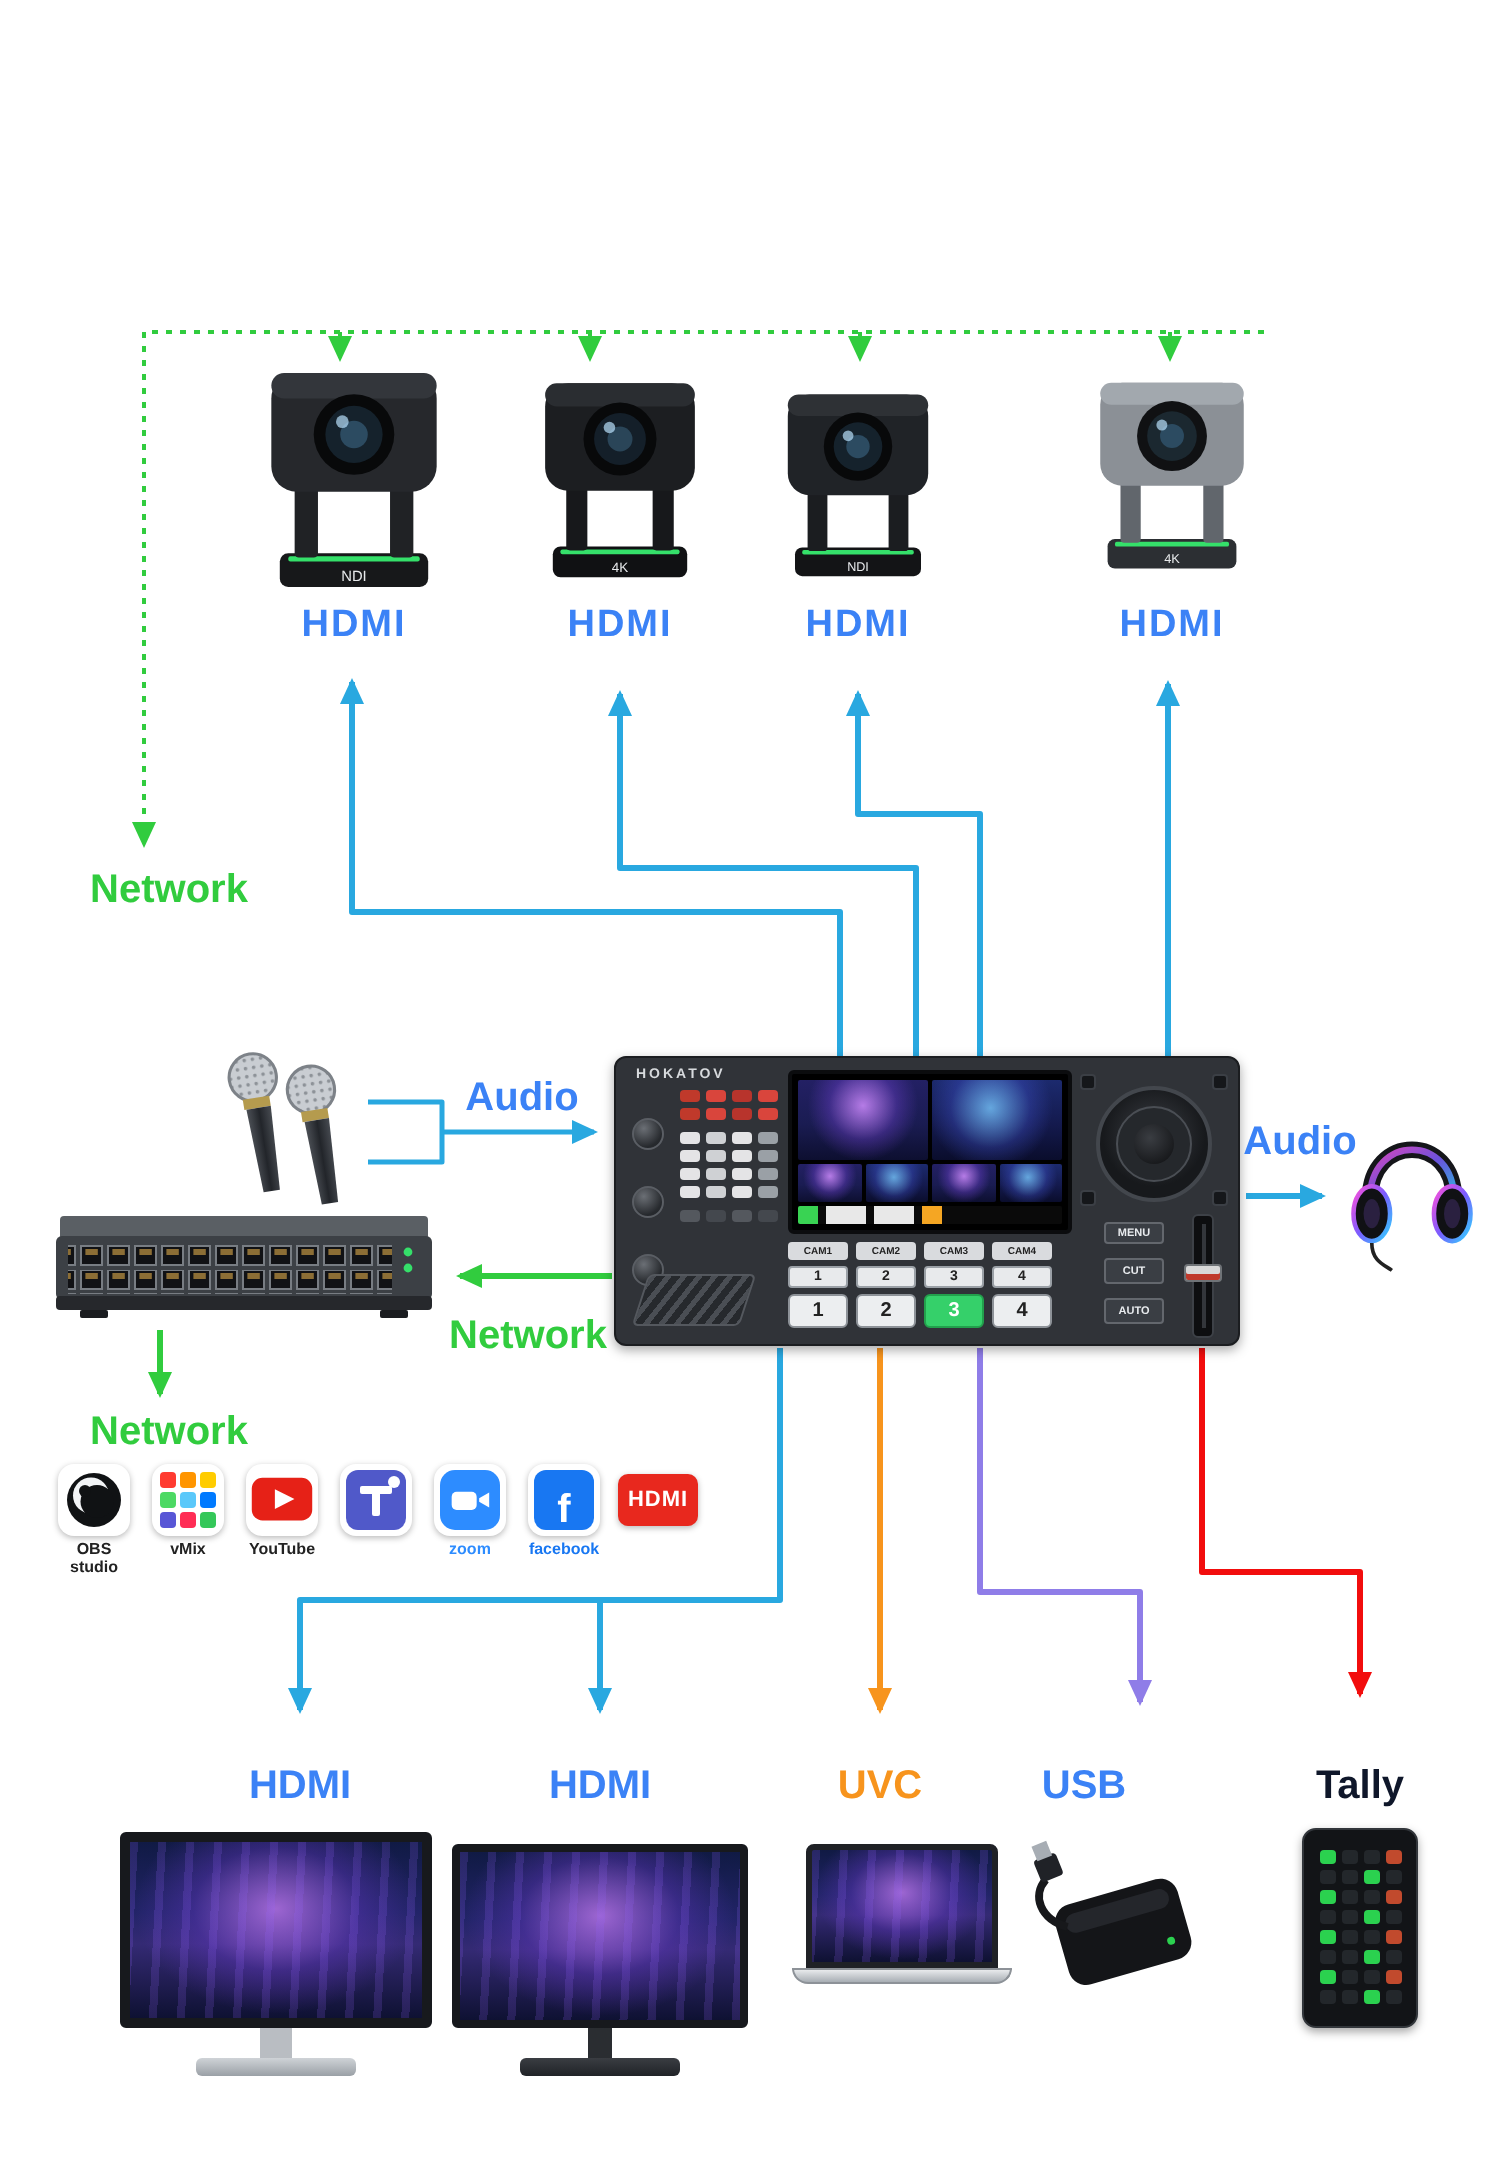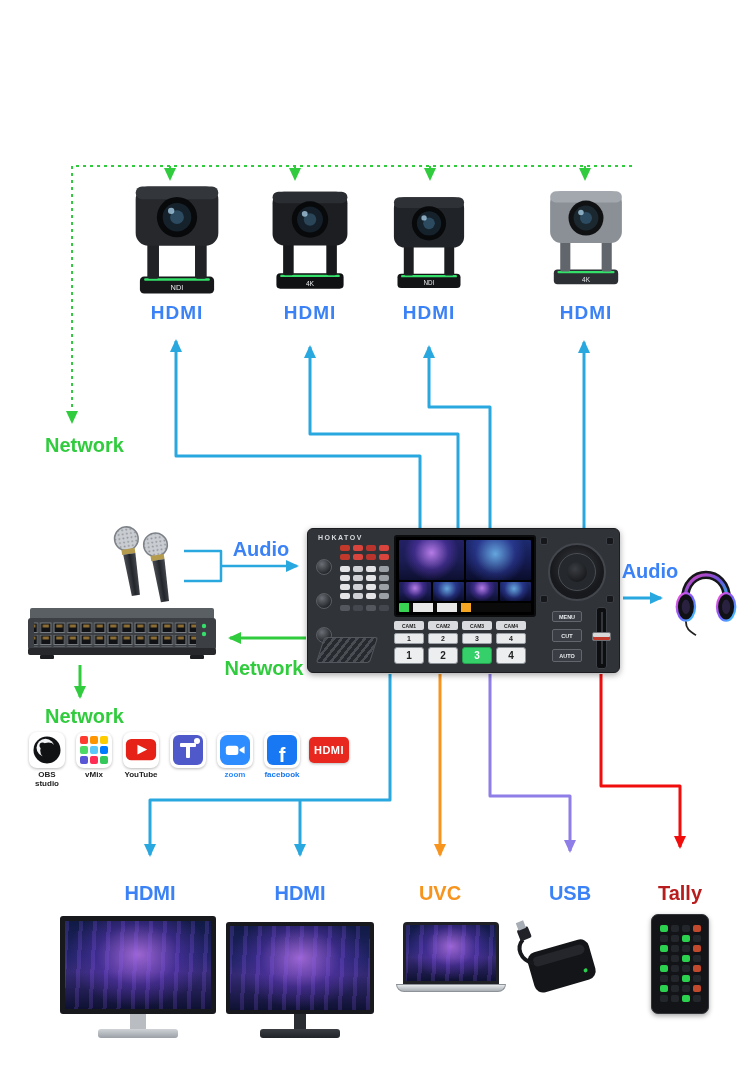--- a/index.html
+++ b/index.html
@@ -6,21 +6,21 @@
   html,body{background:#fff}
   body{font-family:"Liberation Sans",sans-serif}
   .canvas{position:relative;width:750px;height:1086px;background:#fff;overflow:hidden}
   .title{position:absolute;top:52px;left:0;width:100%;text-align:center;font-size:31px;font-weight:700;color:#141414;letter-spacing:3px}
   .wires{position:absolute;left:0;top:0;z-index:1}
   .dev{position:absolute;z-index:2}
   .lbl{position:absolute;z-index:3;font-size:20px;font-weight:700;text-align:center;white-space:nowrap}
   .lbl-blue{color:#3b82f6}
   .lbl-green{color:#31cc3e}
   .lbl-orange{color:#f7941d}
-  .lbl-red{color:#b91c1c}
+  .lbl-red{color:#0f172a}
   .hdmi-top{font-size:19px;letter-spacing:1px}
 
   
   .controller{position:absolute;z-index:2;background:#303338;border:1px solid #1b1d20;border-radius:6px;box-shadow:0 2px 6px rgba(0,0,0,.35)}
   .brand{position:absolute;left:10px;top:5px;font-size:7px;letter-spacing:1.5px;color:#d7dadd;font-weight:700}
   .knob{position:absolute;width:16px;height:16px;border-radius:50%;border:1px solid #5a5e64;background:radial-gradient(circle at 35% 30%,#6b6f75,#26292d 70%)}
   .btngrid{position:absolute}
   .stripe-plate{position:absolute;left:12px;top:108px;width:54px;height:26px;transform:skewX(-18deg);background:repeating-linear-gradient(115deg,#4a4e54 0 3px,#26292d 3px 7px);border:1px solid #54585e;border-radius:3px}
   .screen{position:absolute;left:86px;top:6px;width:142px;height:82px;background:#000;border:2px solid #0b0c0e;border-radius:3px;padding:3px;display:flex;flex-direction:column;gap:2px}
   .pvrow{display:flex;gap:2px;height:42px}
@@ -414,21 +414,21 @@
       <div class="pf-cap cap-fb">facebook</div>
     </div>
     <div class="pf">
       <div class="live-badge">HDMI</div>
     </div>
   </div>
 
   <div class="lbl lbl-blue" style="left:105px;top:882px;width:90px">HDMI</div>
   <div class="lbl lbl-blue" style="left:255px;top:882px;width:90px">HDMI</div>
   <div class="lbl lbl-orange" style="left:400px;top:882px;width:80px">UVC</div>
-  <div class="lbl lbl-blue" style="left:530px;top:882px;width:80px">USB</div>
+  <div class="lbl lbl-blue" style="left:502px;top:882px;width:80px">USB</div>
   <div class="lbl lbl-red" style="left:637px;top:882px;width:86px">Tally</div>
 
   <div class="monitor" style="left:60px;top:916px">
     <div class="mon-screen scene-stage" style="width:156px;height:98px"></div>
     <div class="mon-neck"></div>
     <div class="mon-base"></div>
   </div>
   <div class="monitor thin" style="left:226px;top:922px">
     <div class="mon-screen scene-stage" style="width:148px;height:92px"></div>
     <div class="mon-neck"></div>

